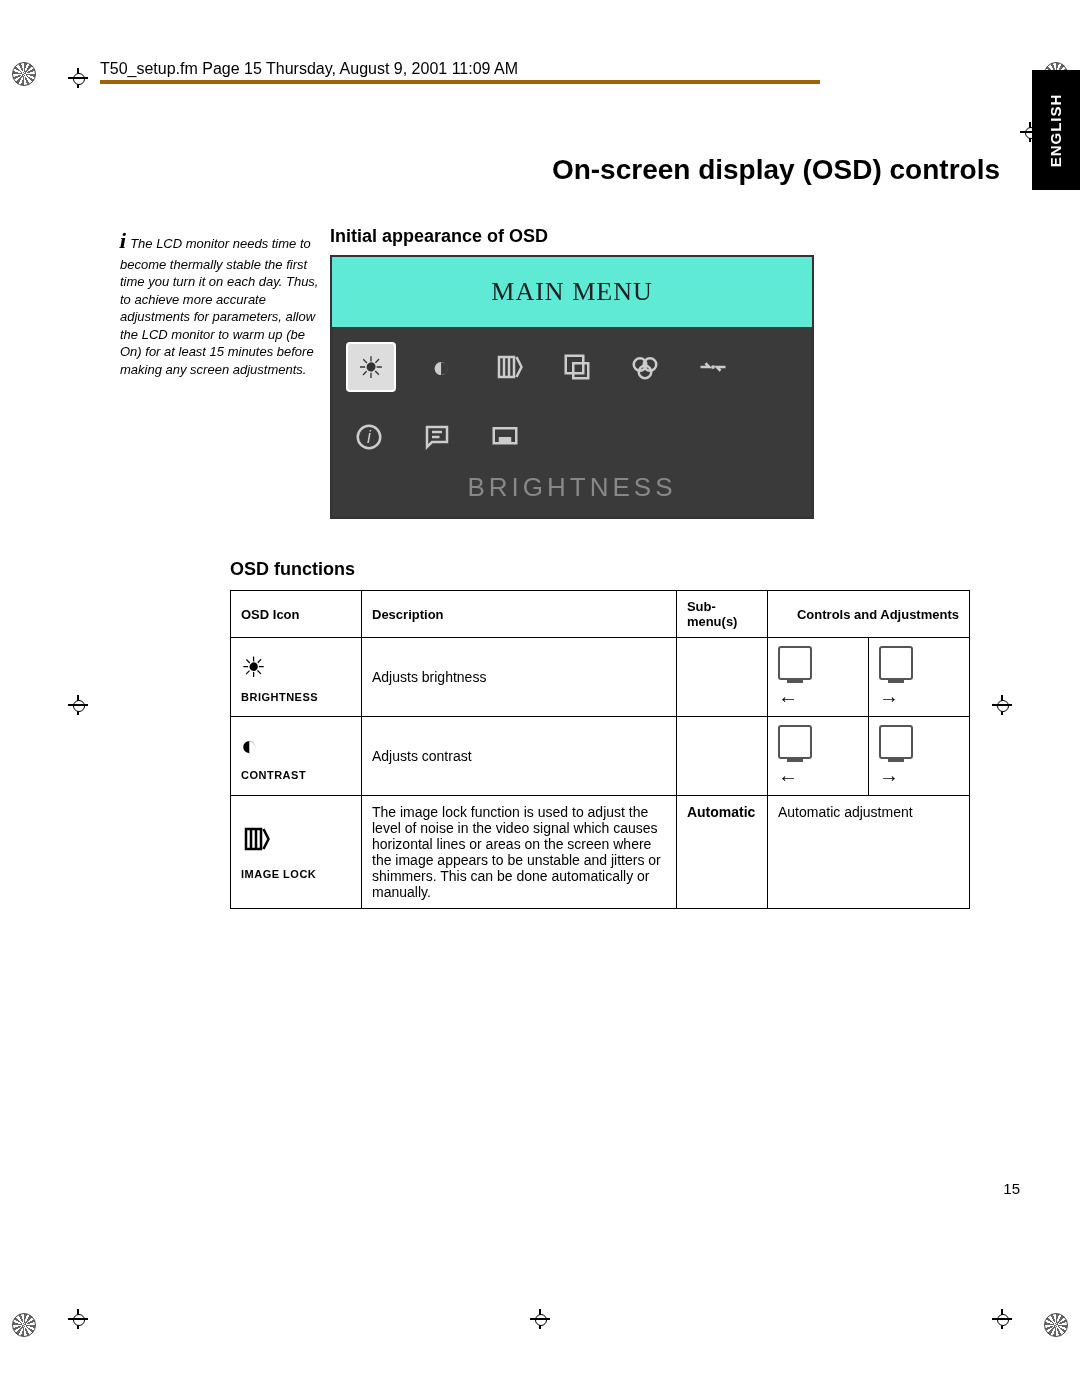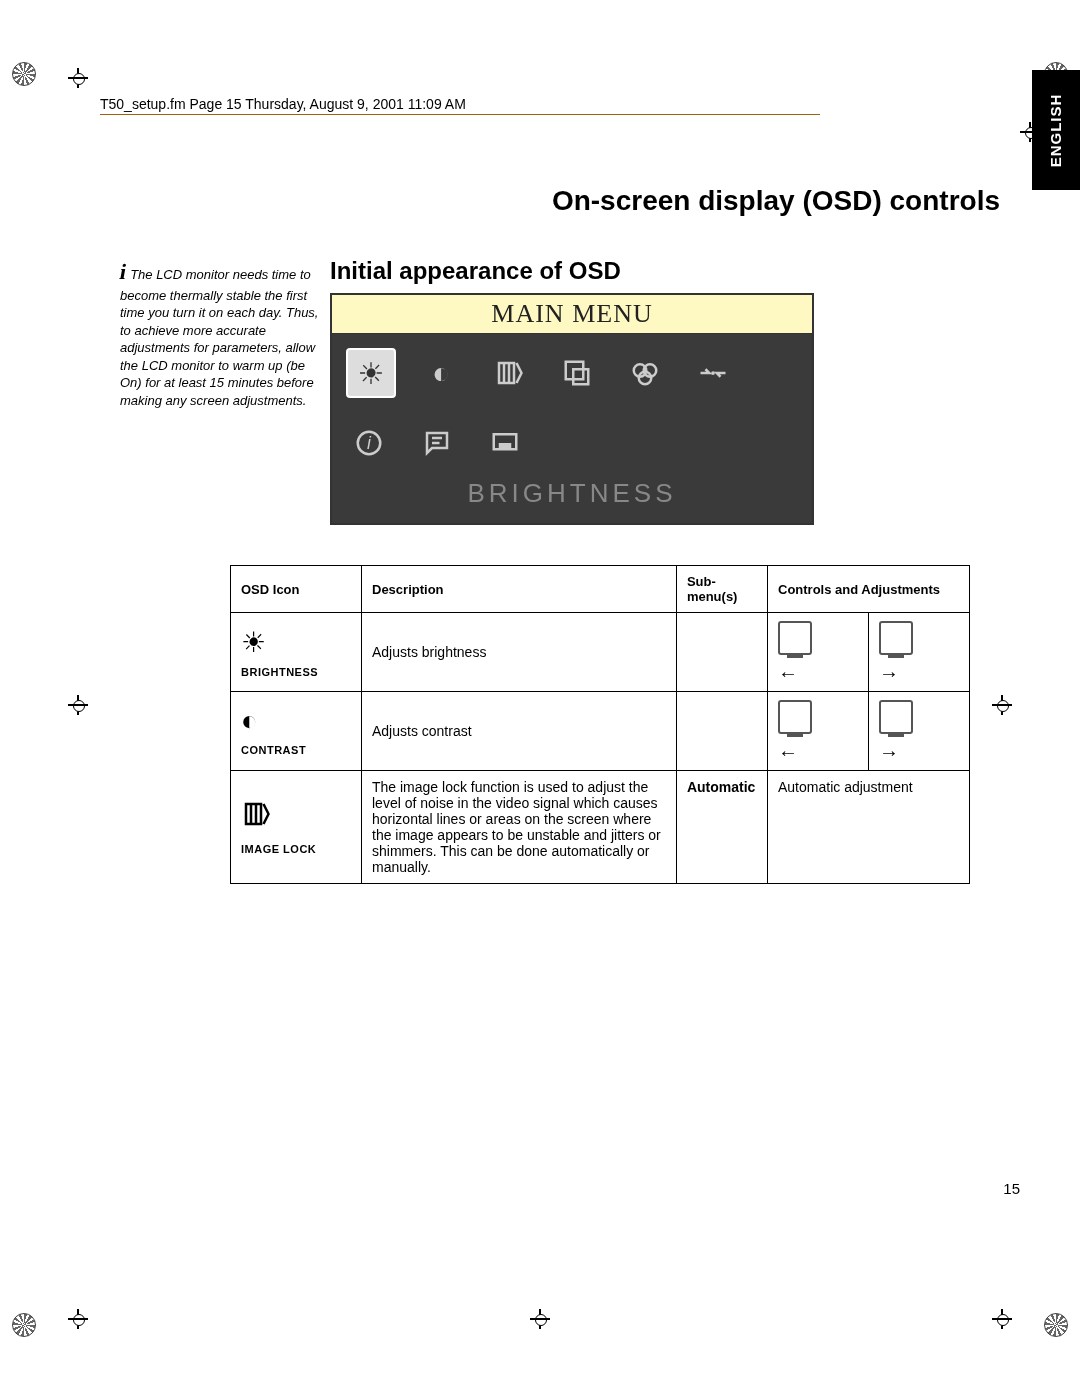--- a/index.html
+++ b/index.html
@@ -12,26 +12,25 @@
     position: relative;
     color: #000;
   }
   .page {
     position: absolute;
     left: 100px;
     top: 60px;
     width: 900px;
   }
   .header-line {
-    font-size: 14px;
-    border-bottom: 1px solid #a16207;
+    font-size: 16px;
+    border-bottom: 4px solid #a16207;
     padding-bottom: 2px;
     margin-bottom: 4px;
     width: 720px;
-    margin-top: 36px;
   }
   .english-tab {
     position: absolute;
     right: 0;
     top: 70px;
     width: 48px;
     height: 120px;
     background: #000;
     color: #fff;
     display: flex;
@@ -96,37 +95,37 @@
     font-size: 22px;
     font-weight: bold;
     margin-right: 4px;
     display: inline-block;
     transform: skewX(-10deg);
   }
   .right-col {
     flex: 1;
   }
   h2.sub {
-    font-size: 24px;
+    font-size: 18px;
     font-weight: bold;
     margin: 0 0 8px 0;
   }
   .osd-box {
     width: 480px;
     border: 2px solid #333;
     background: #3a3a3a;
   }
   .osd-title {
-    background: #fef9c3;
+    background: #5eead4;
     color: #222;
     font-family: "Times New Roman", serif;
     font-size: 26px;
     letter-spacing: 1px;
     text-align: center;
-    padding: 4px 0;
+    padding: 20px 0;
     border-bottom: 1px solid #333;
   }
   .osd-icons {
     padding: 14px 14px 6px 14px;
     display: flex;
     flex-wrap: wrap;
     gap: 22px;
     align-items: center;
   }
   .osd-icon {
@@ -301,27 +300,28 @@
                 <rect x="7" y="12" width="10" height="5" fill="#ccc"></rect>
               </svg>
           </div>
         </div>
         <div class="osd-label">BRIGHTNESS</div>
       </div>
     </div>
   </div>
 
   <div class="functions-section">
+    <h2 class="sub">OSD functions</h2>
     <table class="osd-table">
       <thead>
         <tr>
           <th>OSD Icon</th>
           <th>Description</th>
           <th>Sub-menu(s)</th>
-          <th colspan="2" style="text-align:left">Controls and Adjustments</th>
+          <th colspan="2" style="text-align:right">Controls and Adjustments</th>
         </tr>
       </thead>
       <tbody>
         <tr>
           <td class="icon-cell">
             <span class="big-icon">☀</span>
             <span class="label">BRIGHTNESS</span>
           </td>
           <td>Adjusts brightness</td>
           <td></td>

